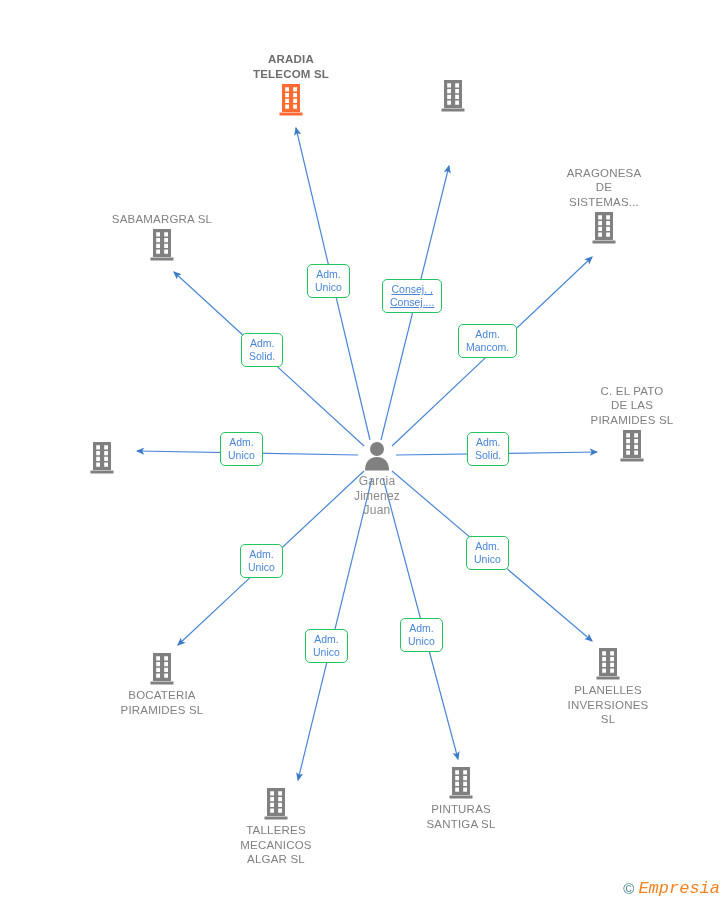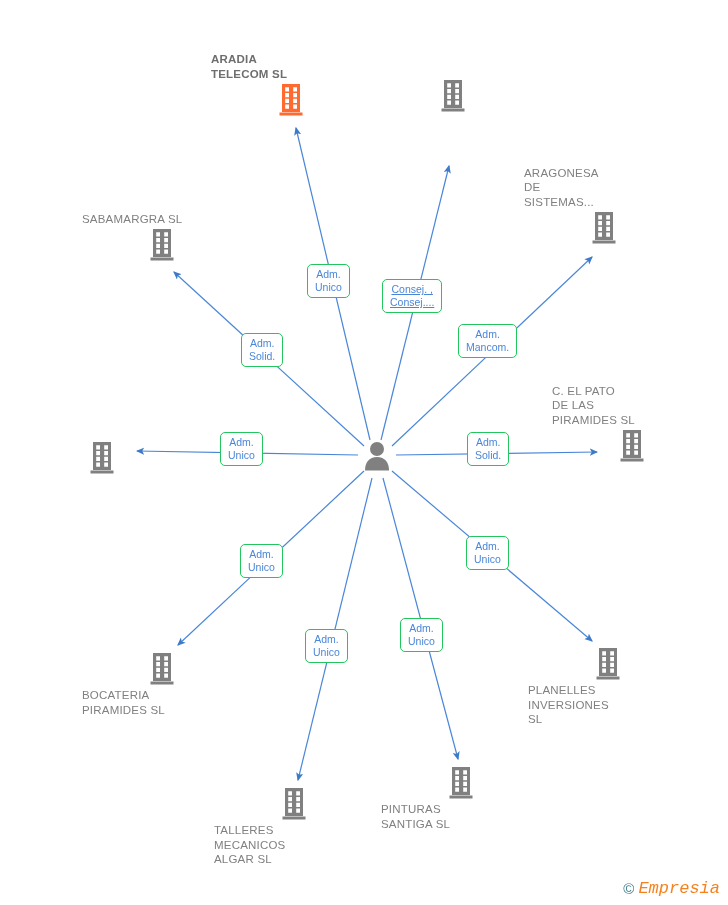--- a/index.html
+++ b/index.html
@@ -24,20 +24,21 @@
     top: 0;
     width: 728px;
     height: 905px;
   }
 
   
   .node {
     position: absolute;
     width: 160px;
     margin-left: -80px;
+    text-align: center;
     z-index: 3;
   }
   .node-label {
     font-size: 11.5px;
     line-height: 14.5px;
     color: #808080;
     letter-spacing: 0.2px;
     white-space: pre-line;
   }
   .node.center .node-label {
@@ -168,40 +169,43 @@
 PIRAMIDES SL</div>
       </div>
       <div class="node label-below" style="left: 608px; top: 645px;">
         <svg width="30" height="34" viewBox="0 0 30 34" class="node-icon">
           <path d="M6,1 H24 V29 H6 Z M9.2,4.2 h3.8 v4.2 h-3.8 Z M17.2,4.2 h3.8 v4.2 h-3.8 Z M9.2,10 h3.8 v4.2 h-3.8 Z M17.2,10 h3.8 v4.2 h-3.8 Z M9.2,15.8 h3.8 v4.2 h-3.8 Z M17.2,15.8 h3.8 v4.2 h-3.8 Z M9.2,21.6 h3.8 v4.2 h-3.8 Z M17.2,21.6 h3.8 v4.2 h-3.8 Z M3.5,29.6 H26.5 V32.6 H3.5 Z" fill="#808080" fill-rule="evenodd"></path>
         </svg>
         <div class="node-label">PLANELLES
 INVERSIONES
 SL</div>
       </div>
-      <div class="node label-below" style="left: 294px; top: 785px;">
+      <div class="node label-below" style="left: 276px; top: 785px;">
         <svg width="30" height="34" viewBox="0 0 30 34" class="node-icon">
           <path d="M6,1 H24 V29 H6 Z M9.2,4.2 h3.8 v4.2 h-3.8 Z M17.2,4.2 h3.8 v4.2 h-3.8 Z M9.2,10 h3.8 v4.2 h-3.8 Z M17.2,10 h3.8 v4.2 h-3.8 Z M9.2,15.8 h3.8 v4.2 h-3.8 Z M17.2,15.8 h3.8 v4.2 h-3.8 Z M9.2,21.6 h3.8 v4.2 h-3.8 Z M17.2,21.6 h3.8 v4.2 h-3.8 Z M3.5,29.6 H26.5 V32.6 H3.5 Z" fill="#808080" fill-rule="evenodd"></path>
         </svg>
         <div class="node-label">TALLERES
 MECANICOS
 ALGAR SL</div>
       </div>
       <div class="node label-below" style="left: 461px; top: 764px;">
         <svg width="30" height="34" viewBox="0 0 30 34" class="node-icon">
           <path d="M6,1 H24 V29 H6 Z M9.2,4.2 h3.8 v4.2 h-3.8 Z M17.2,4.2 h3.8 v4.2 h-3.8 Z M9.2,10 h3.8 v4.2 h-3.8 Z M17.2,10 h3.8 v4.2 h-3.8 Z M9.2,15.8 h3.8 v4.2 h-3.8 Z M17.2,15.8 h3.8 v4.2 h-3.8 Z M9.2,21.6 h3.8 v4.2 h-3.8 Z M17.2,21.6 h3.8 v4.2 h-3.8 Z M3.5,29.6 H26.5 V32.6 H3.5 Z" fill="#808080" fill-rule="evenodd"></path>
         </svg>
         <div class="node-label">PINTURAS
 SANTIGA SL</div>
       </div>
       <div class="node center label-below" style="left: 377px; top: 438px;">
         <svg width="32" height="32" viewBox="0 0 32 32" class="node-icon">
           <circle cx="16" cy="9" r="7" fill="#808080"></circle>
           <path d="M16,17 C24,17 28,22.5 28,30.5 H4 C4,22.5 8,17 16,17 Z" fill="#808080"></path>
         </svg>
+        <div class="node-label">Garcia
+Jimenez
+Juan</div>
       </div>
     </div>
   <div id="edge-label-layer">
       <div class="edge-label" style="left: 307px; top: 264px;">Adm.
 Unico</div>
       <div class="edge-label" style="left: 382px; top: 279px; text-decoration: underline;">Consej. ,
 Consej....</div>
       <div class="edge-label" style="left: 458px; top: 324px;">Adm.
 Mancom.</div>
       <div class="edge-label" style="left: 241px; top: 333px;">Adm.

